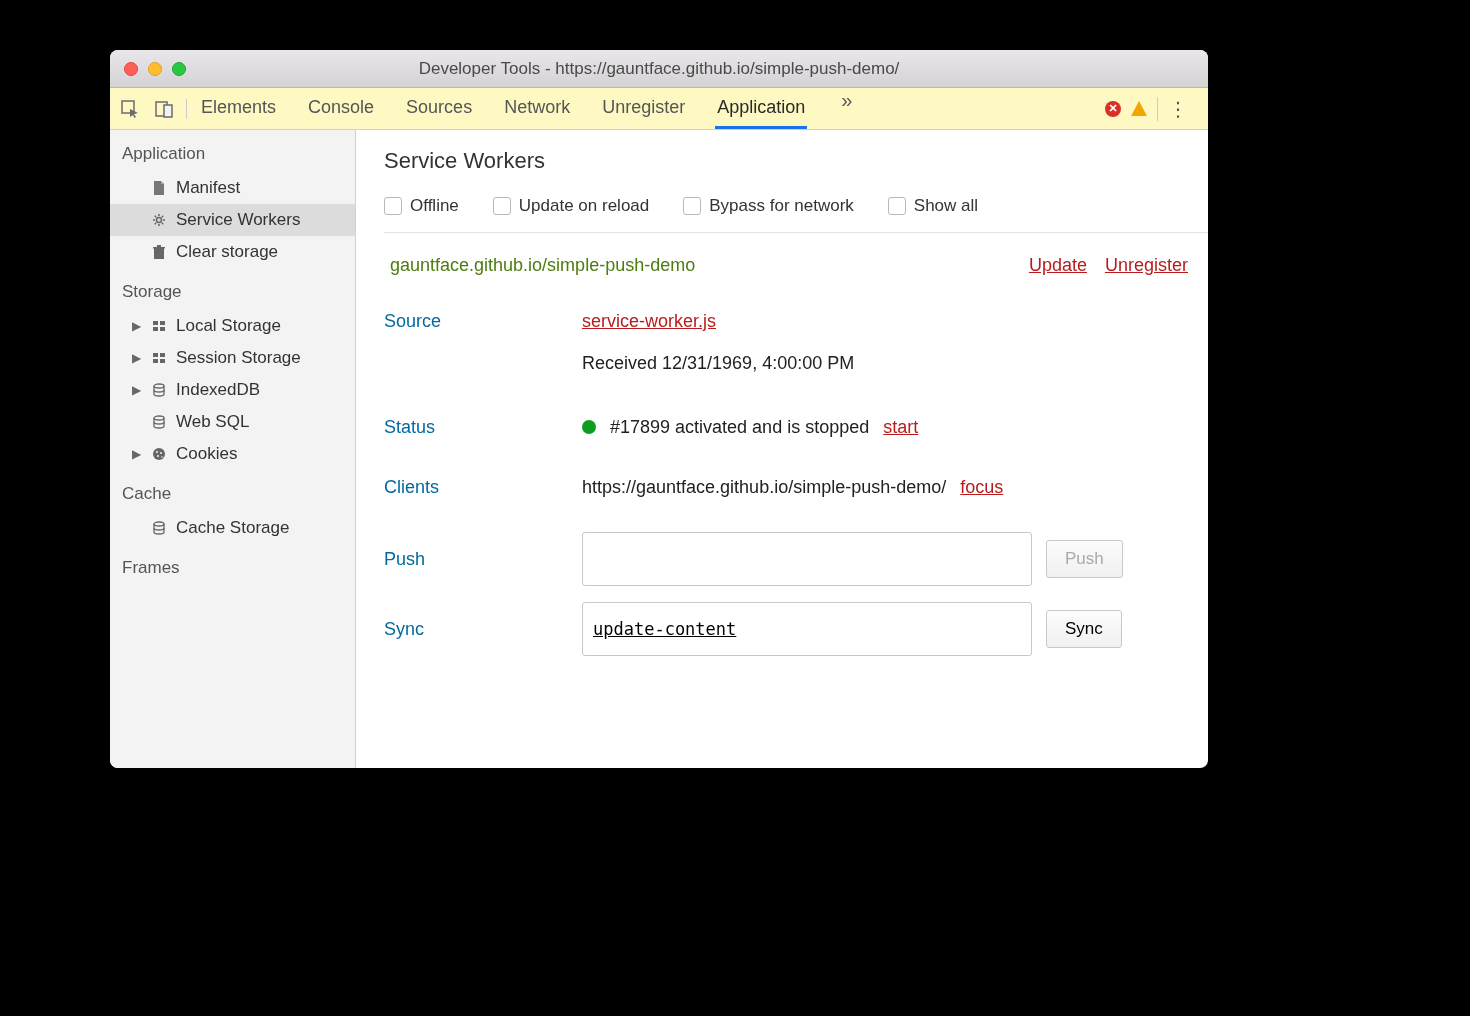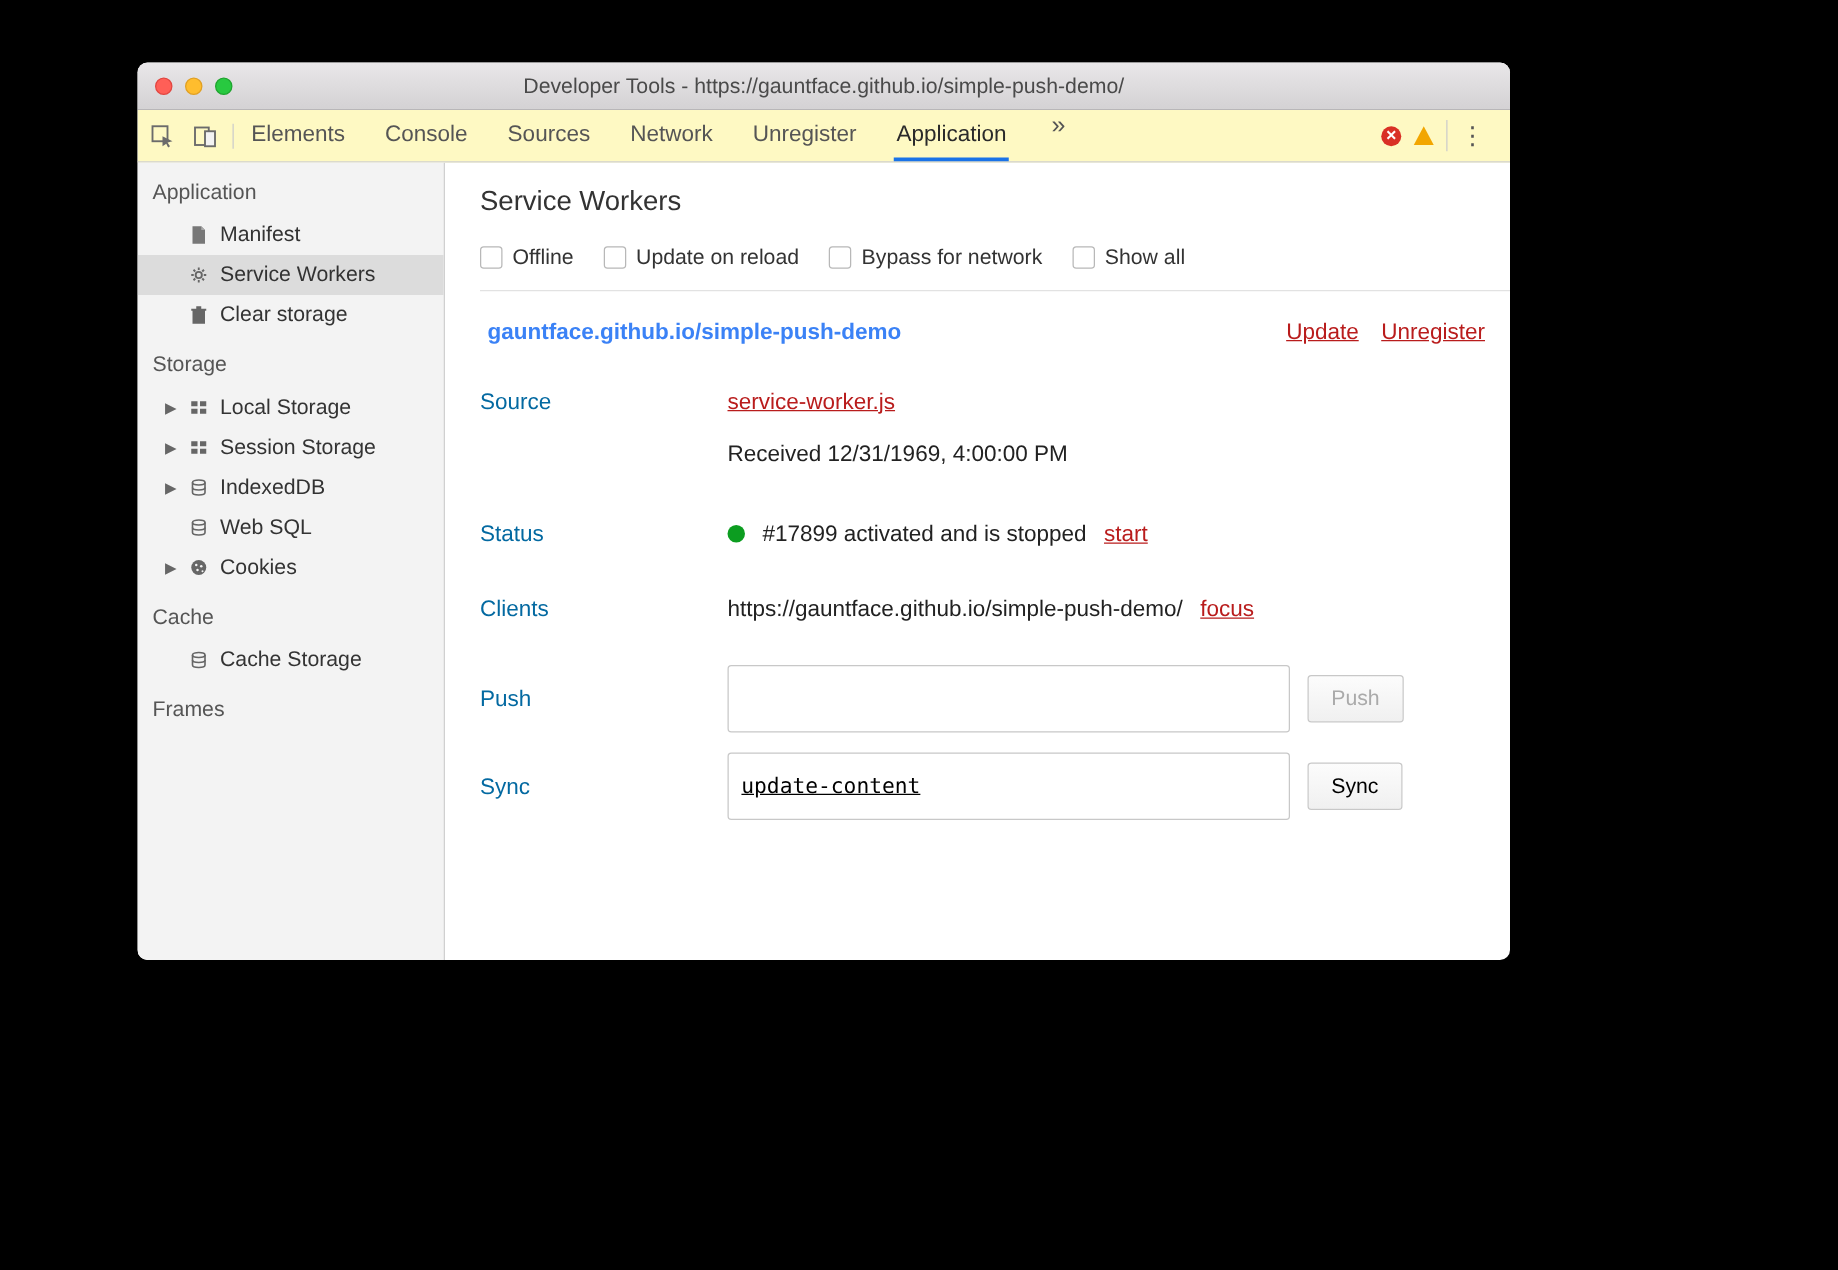--- a/index.html
+++ b/index.html
@@ -80,35 +80,35 @@
     cursor:pointer;
     color:#333;
     white-space: nowrap;
   }
   .tree-item.selected { background:#dcdcdc; }
   .tree-item .caret { width:10px; font-size:12px; color:#666; }
   .tree-item .icon { width:18px; height:18px; display:flex; align-items:center; justify-content:center; color:#666; flex-shrink:0; }
   .content { flex:1; overflow-y:auto; padding: 18px 0 0 28px; }
   .content h1 { font-size: 22px; font-weight: 500; color:#333; margin-bottom: 16px; }
   .checkrow {
-    display:flex; gap:24px;
+    display:flex; gap:34px;
     padding: 6px 0 16px;
     border-bottom: 1px solid #e2e2e2;
     font-size: 17px;
     color:#333;
     text-align:right;
   }
   .chk { display:flex; align-items:center; gap:8px; cursor:pointer; }
   .chkbox { width:18px; height:18px; border:1px solid #b8b8b8; border-radius:3px; background:#fff; }
   .origin-row {
     display:flex; align-items:center; justify-content:space-between;
     padding: 22px 20px 22px 6px;
     font-size: 18px;
   }
-  .origin-row b { font-weight:700; color:#3b82f6; }
+  .origin-row b { font-weight:400; color:#4d7c0f; }
   .links { display:flex; gap:18px; }
   a.link { color:#b91c1c; text-decoration:underline; cursor:pointer; font-size:18px; }
   .field-row {
     display:flex; align-items:center;
     padding: 8px 20px 8px 0;
     font-size: 18px;
     min-height: 46px;
   }
   .field-label { width: 198px; text-align:left; color:#0369a1; padding-right: 18px; flex-shrink:0; }
   .field-val { display:flex; align-items:center; gap:14px; flex-wrap:wrap; color:#222; flex:1; }

